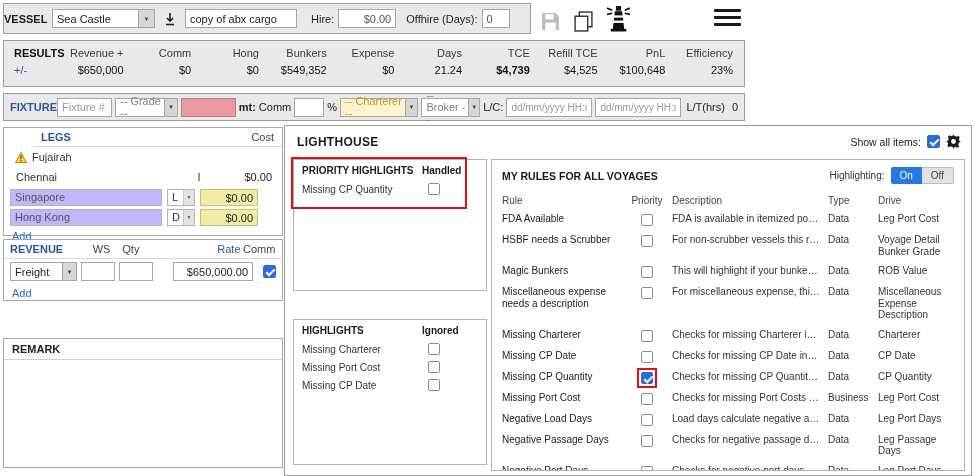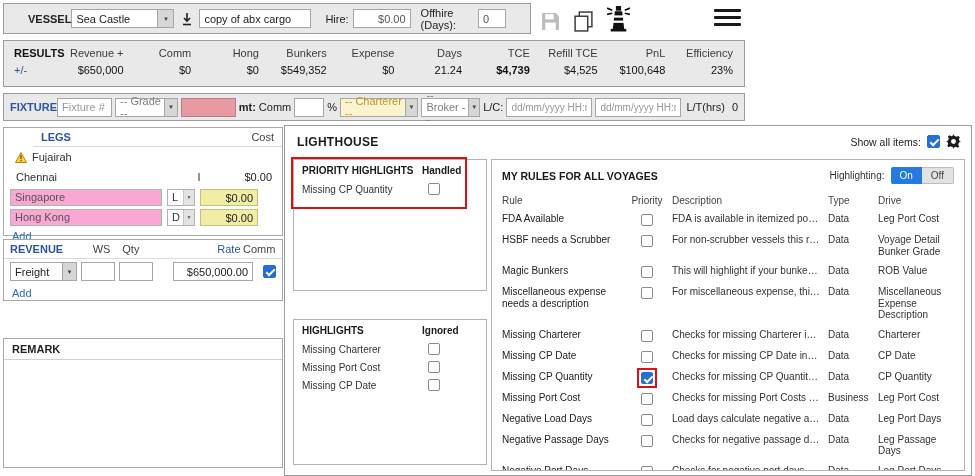--- a/index.html
+++ b/index.html
@@ -10,21 +10,21 @@
     position:relative; overflow:hidden;
   }
   .panel { position:absolute; }
   .gray { background:var(--panel_gray,#e9e9e9); border:1px solid #9c9c9c; }
   .white-panel { background:#fff; border:1px solid #a8a8a8; }
   .bold { font-weight:bold; }
   .inp { border:1px solid #a6a6a6; height:19px; font:inherit; font-size:11px; padding:0 4px; background:#fff; color:#222; }
   .inp::placeholder { color:#999; }
 
   
-  .vessel-bar { left:3px; top:3px; width:528px; height:31px; display:flex; align-items:center; padding:0 24px; }
+  .vessel-bar { left:3px; top:3px; width:528px; height:31px; display:flex; align-items:center; padding:0 0; }
   .vlabel { font-weight:bold; width:48px; }
   .combo { display:inline-flex; }
   .combo .inp { width:86px; border-right:none; }
   .combo-btn { width:17px; height:19px; background:#d6d6d6; border:1px solid #a6a6a6; display:flex; align-items:center; justify-content:center; cursor:pointer; }
   .arr-glyph { font-size:6px; color:#444; }
   .tool-mini { width:20px; height:20px; margin-left:5px; display:flex; align-items:center; justify-content:center; cursor:pointer; }
   .cargo-inp { width:112px; margin-left:5px; }
   .hire-lbl { margin-left:14px; }
   .hire-inp { width:58px; margin-left:4px; text-align:right; color:#555; }
   .offhire-lbl { margin-left:10px; }
@@ -68,21 +68,21 @@
   .sec-head { display:flex; align-items:center; padding:3px 8px; border-bottom:1px solid #dadada; height:19px;margin-left:29px; }
   .sec-title { font-weight:bold; color:var(--label_blue,#2b55a2); }
   .sec-right { margin-left:auto; color:#444; }
   .add-link { color:var(--link_blue,#2b6cc4); padding:3px 8px; cursor:pointer; display:inline-block; }
 
   .legs { left:3px; top:127px; width:280px; height:109px; }
   .leg-row { display:flex; align-items:center; height:20px; padding:0 6px; }
   .warn-wrap { width:14px; display:flex; justify-content:center; margin-left:4px; }
   .leg-name-text { margin-left:4px; color:#333; }
   .leg-name-text.pad { margin-left:6px; }
-  .leg-input { width:152px; height:17px; border:1px solid #b3b3b3; background:#f9a8d4; padding:0 4px; color:#555; font:inherit; font-size:11px; }
+  .leg-input { width:152px; height:17px; border:1px solid #b3b3b3; background:#c4b5fd; padding:0 4px; color:#555; font:inherit; font-size:11px; }
   .mini-sel { width:28px; height:17px; margin-left:5px; border:1px solid #b3b3b3; background:#fff; display:inline-flex; align-items:center; padding-left:4px; cursor:pointer; color:#333; }
   .mini-arr { margin-left:auto; width:11px; font-size:5px; color:#555; background:#e3e3e3; height:100%; display:flex; align-items:center; justify-content:center; border-left:1px solid #c6c6c6; }
   .type-code { margin-left:auto; width:28px; text-align:center; color:#333; }
   .cost-cell { width:58px; margin-left:5px; text-align:right; padding:0 4px; height:17px; line-height:17px; color:#222; }
   .cost-cell.yellow { background:var(--yellow_field,#f2eda4); border:1px solid #c6bf7d; }
 
   .revenue { left:3px; top:239px; width:280px; height:62px; }
   .rev-head { display:flex; align-items:center; padding:3px 6px; border-bottom:1px solid #dadada; height:19px; }
   .rev-head .sec-title { width:76px; }
   .rev-h { color:#444; }

